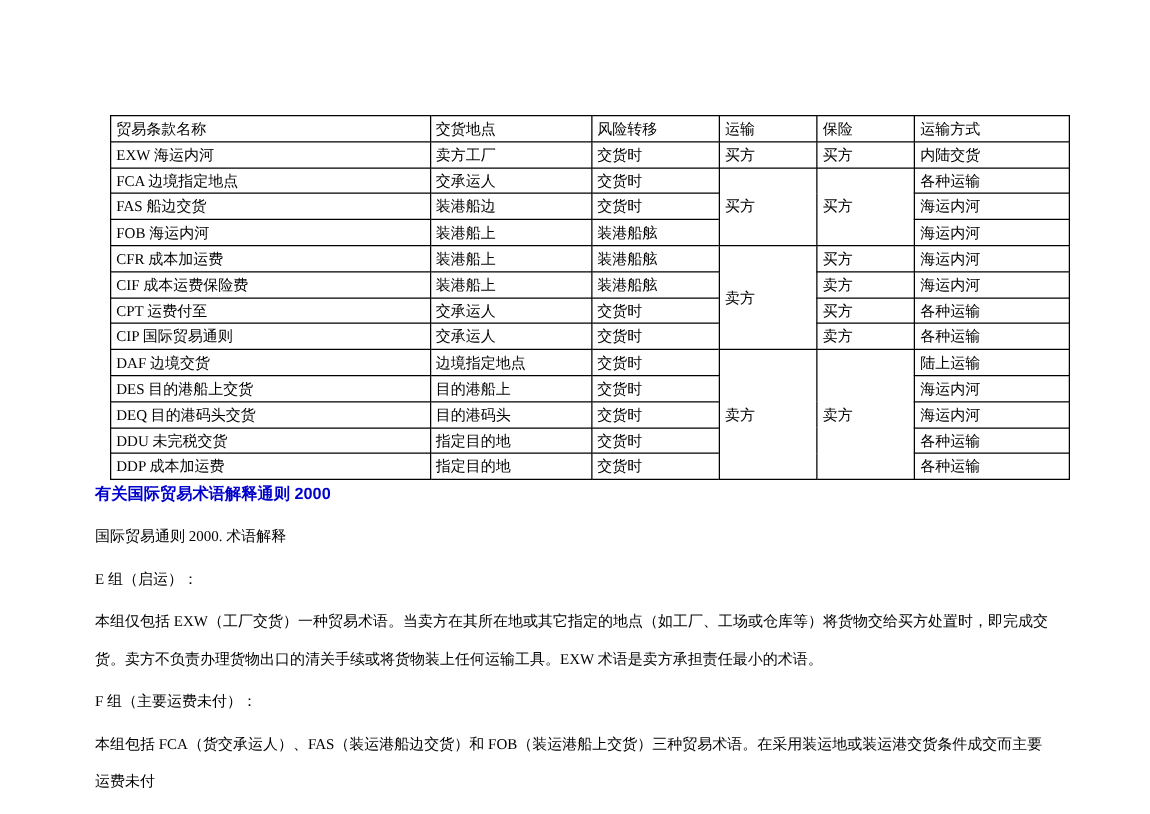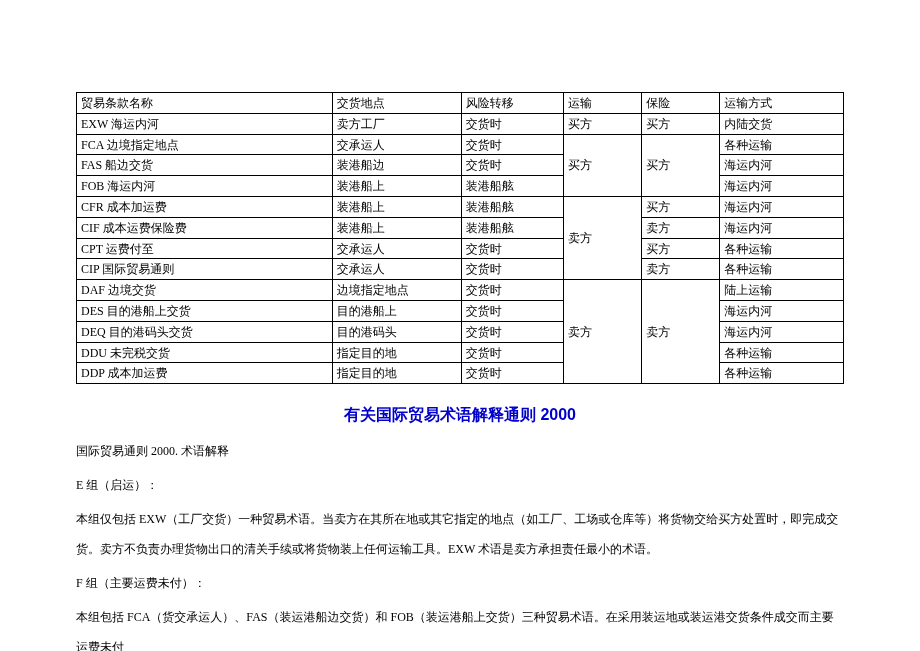--- a/index.html
+++ b/index.html
@@ -8,42 +8,42 @@
       font-family: "SimSun", "宋体", serif;
       font-size: 12px;
       color: #000;
       padding: 92px 76px 20px 76px;
       width: 920px;
     }
     table {
       border-collapse: collapse;
       width: 768px;
       table-layout: fixed;
+      margin-left: 12px;
     }
     table td {
       border: 1px solid #000;
       padding: 2px 4px 1px 4px;
       line-height: 1.4;
       vertical-align: middle;
       font-size: 12px;
       overflow: hidden;
     }
     .col0 { width: 190px; }
     .col1 { width: 96px; }
     .col2 { width: 76px; }
     .col3 { width: 58px; }
     .col4 { width: 58px; }
     .col5 { width: 92px; }
     .title-line {
-      text-align: center;
       color: #0000cc;
       font-weight: bold;
       font-family: "SimSun","宋体",Arial,sans-serif;
-      font-size: 16px;
-      margin-top: 21px;
+      font-size: 13px;
+      margin-top: 2px;
       margin-bottom: 10px;
     }
     .para {
       font-size: 12px;
       line-height: 2.5;
       margin-bottom: 4px;
       font-family: Liberation Serif, serif;
     }
   </style>
 </head>

